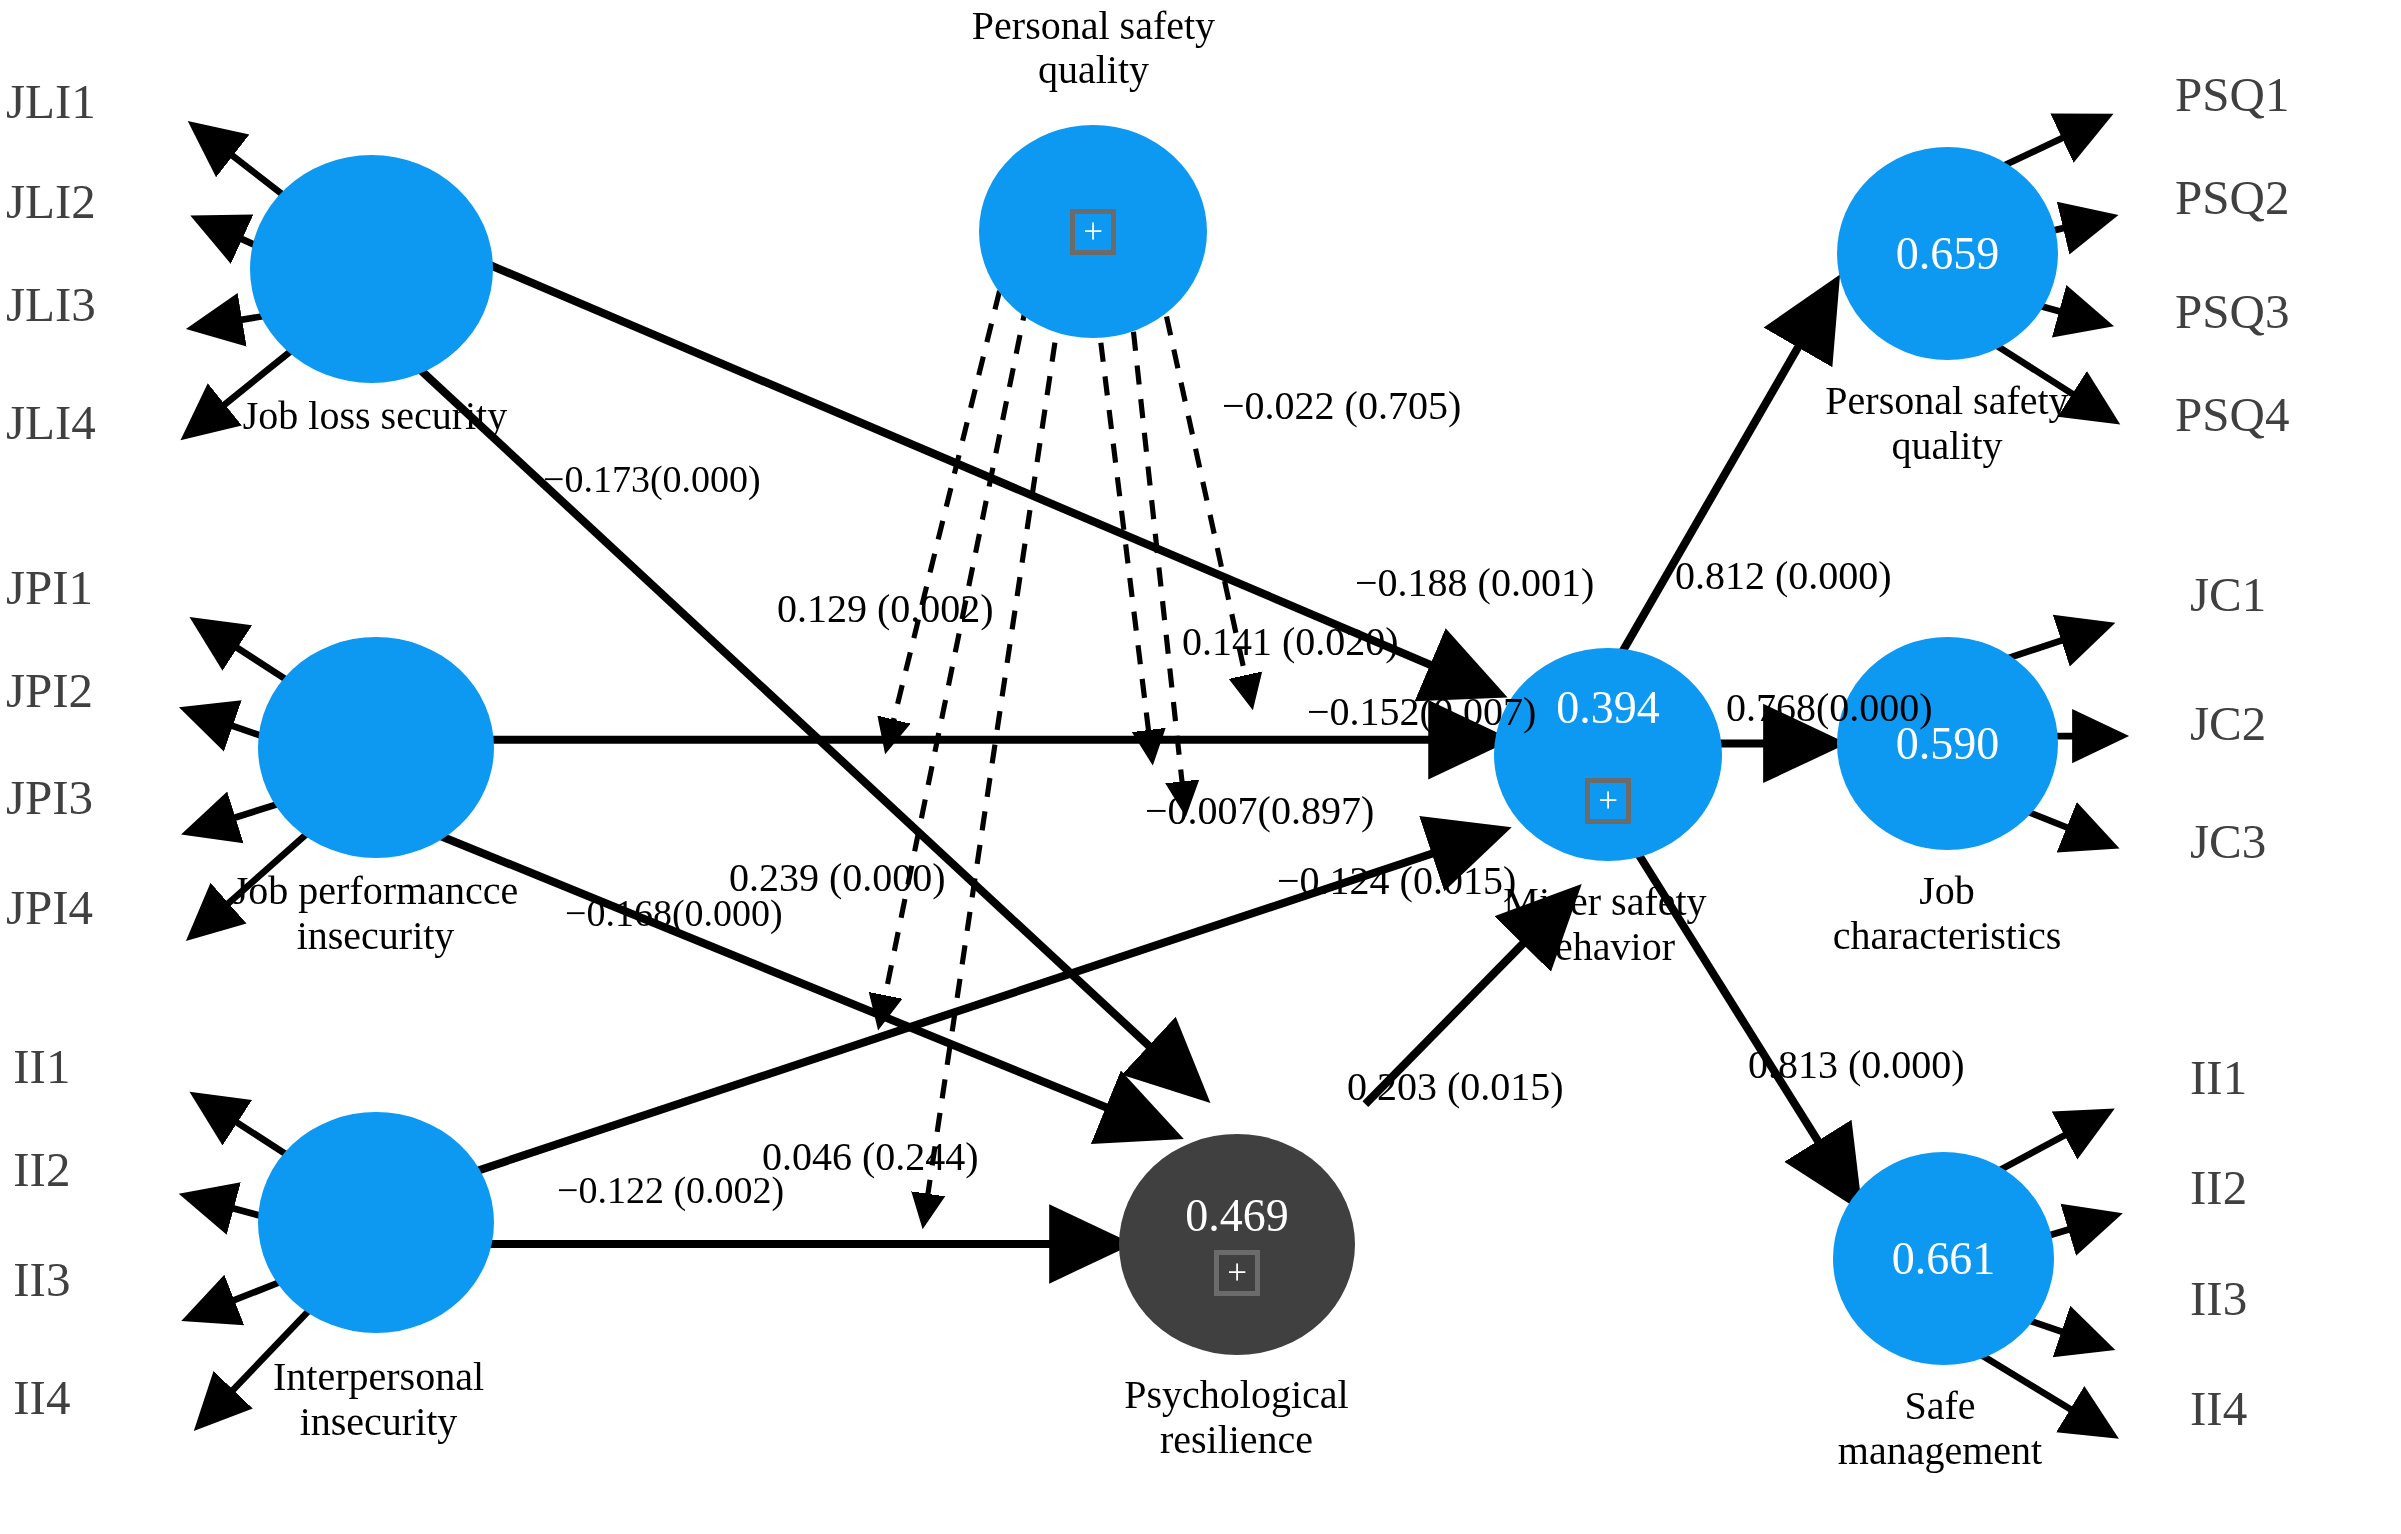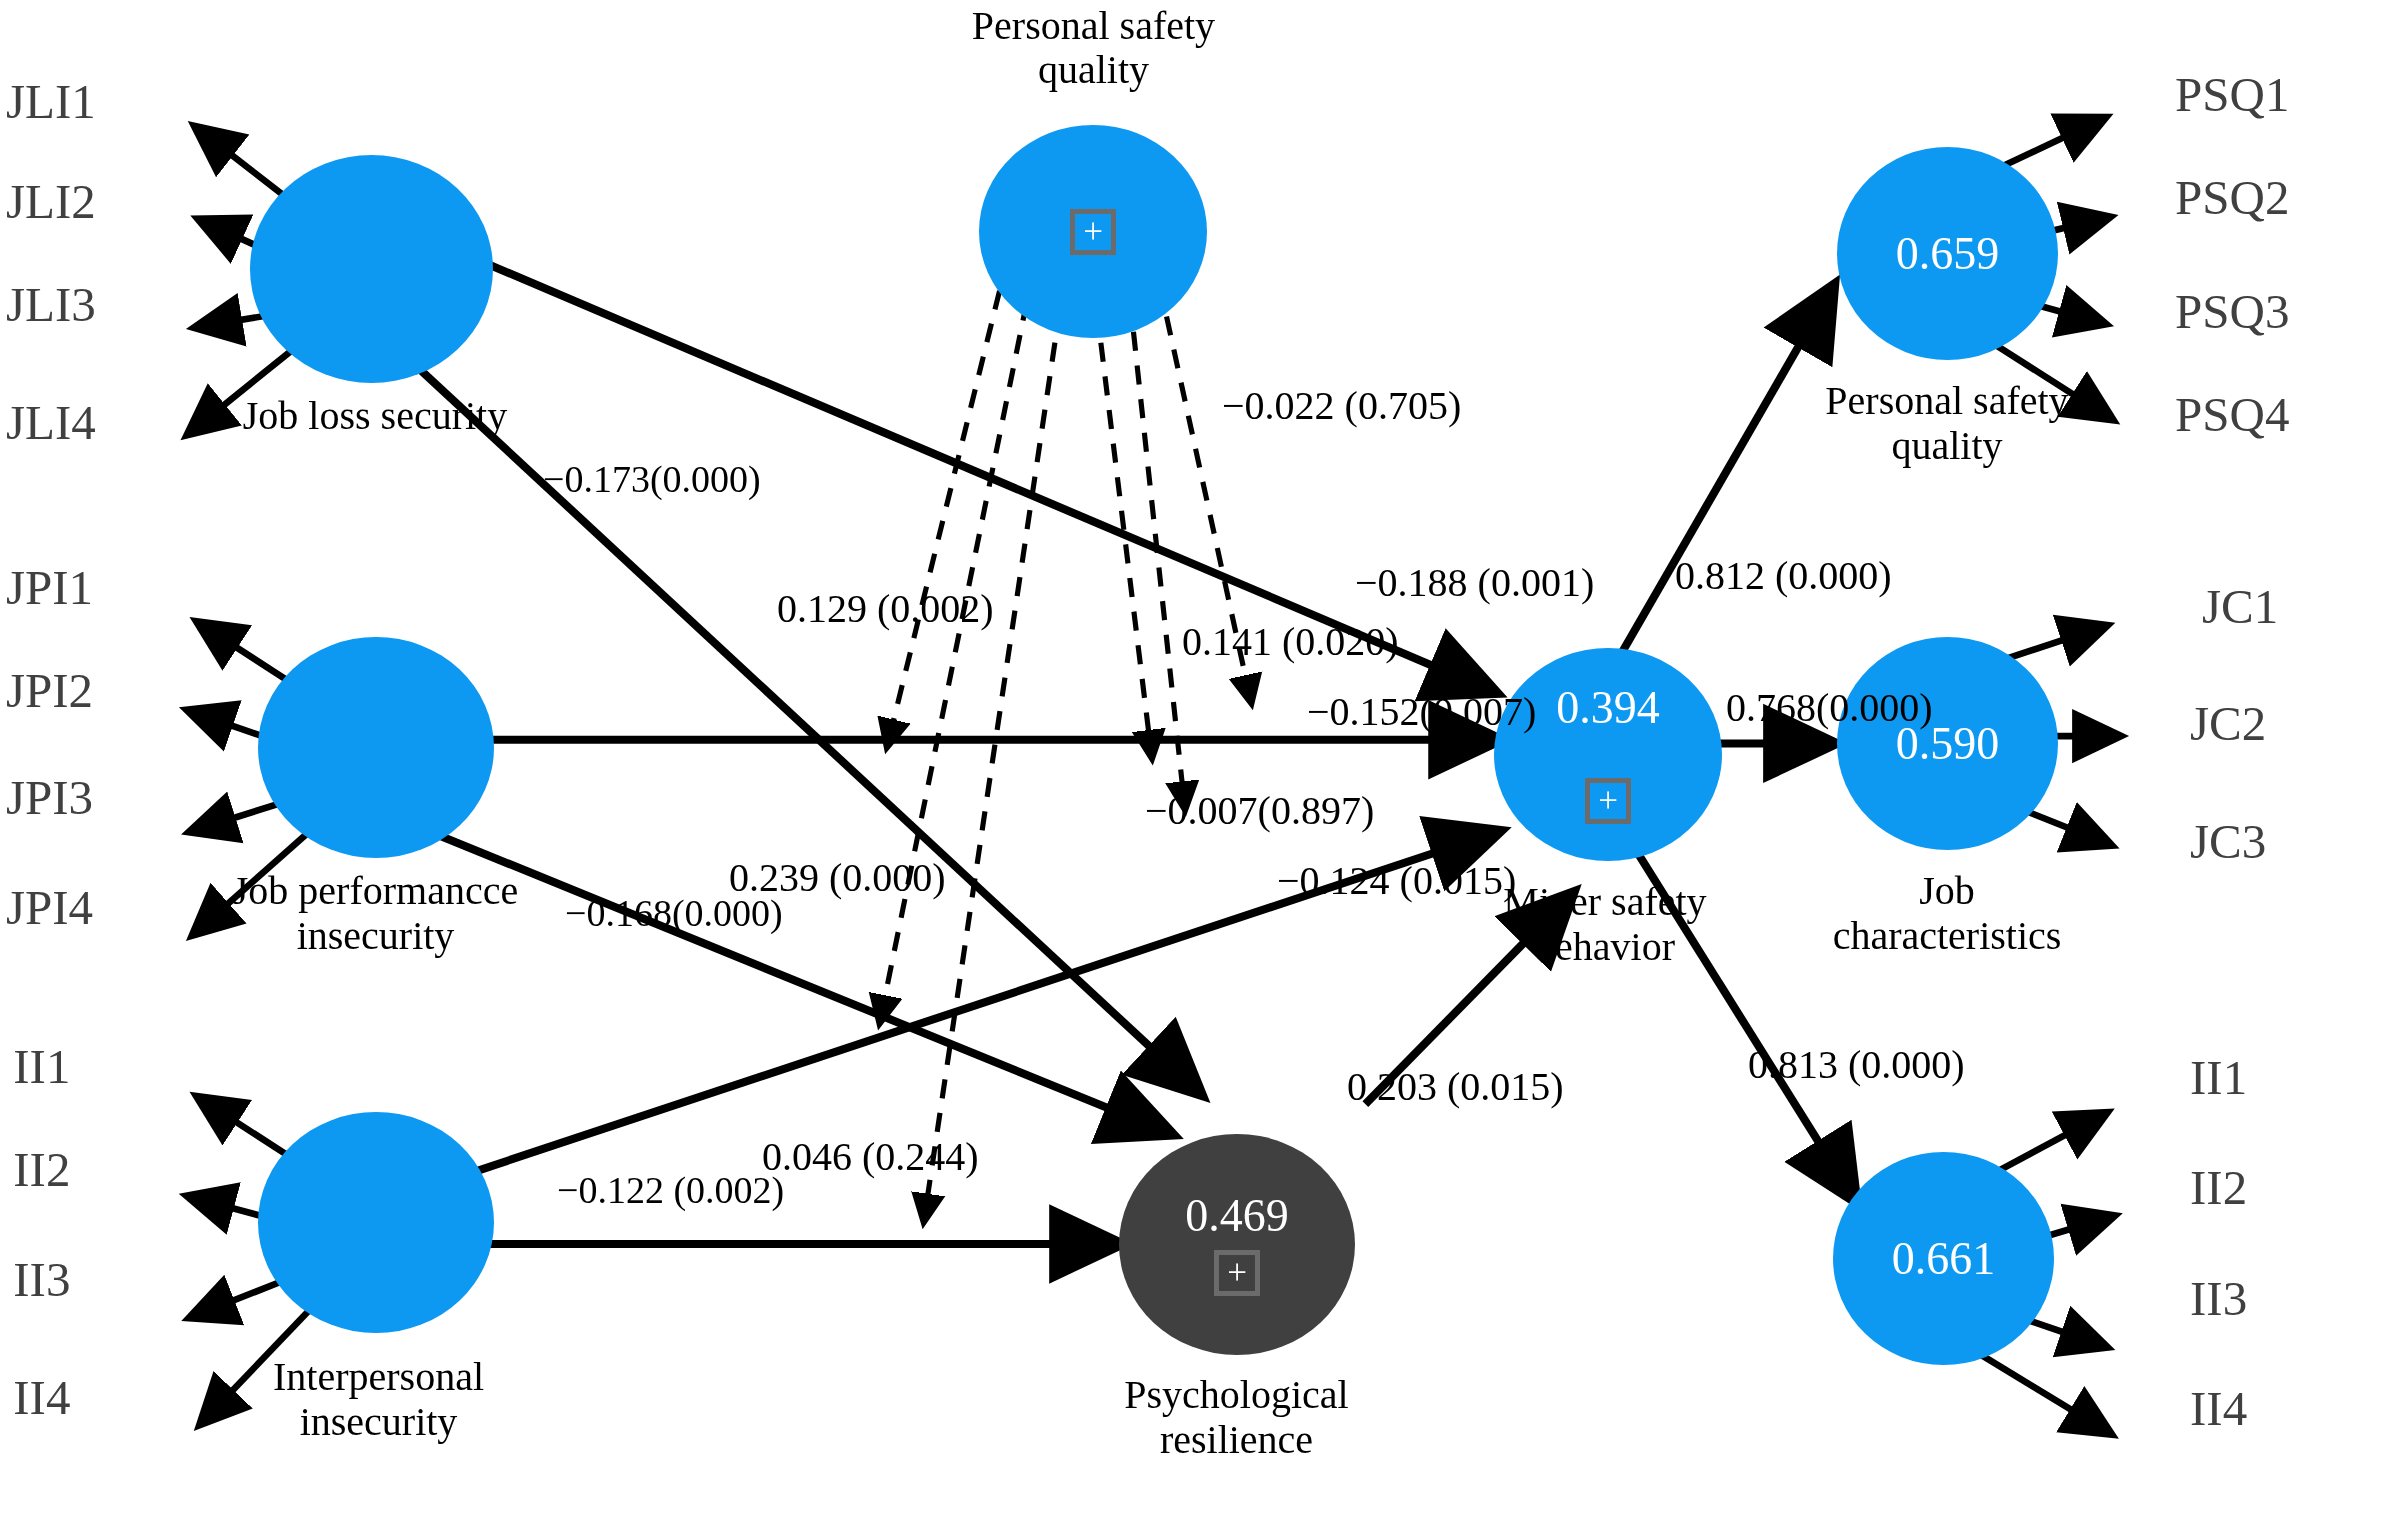--- a/index.html
+++ b/index.html
@@ -198,20 +198,22 @@
 
   <div class="node node-r2" style="left:1837px;top:637px;width:221px;height:213px;background:#0d99f2;">
     <span>0.590</span>
   </div>
   <div class="caption" style="left:1774px;top:869px;width:346px;">Job
 characteristics</div>
 
   <div class="node node-r2" style="left:1833px;top:1152px;width:221px;height:213px;background:#0d99f2;">
     <span>0.661</span>
   </div>
+  <div class="caption" style="left:1767px;top:1384px;width:346px;">Safe
+management</div>
 
   <div class="indicator" style="left:5.9px;top:77px;">JLI1</div>
   <div class="indicator" style="left:5.9px;top:177px;">JLI2</div>
   <div class="indicator" style="left:5.9px;top:280px;">JLI3</div>
   <div class="indicator" style="left:5.9px;top:398px;">JLI4</div>
 
   <div class="indicator" style="left:5.9px;top:563px;">JPI1</div>
   <div class="indicator" style="left:5.9px;top:666px;">JPI2</div>
   <div class="indicator" style="left:5.9px;top:773px;">JPI3</div>
   <div class="indicator" style="left:5.9px;top:883px;">JPI4</div>
@@ -219,21 +221,21 @@
   <div class="indicator" style="left:13.3px;top:1042px;">II1</div>
   <div class="indicator" style="left:13.3px;top:1145px;">II2</div>
   <div class="indicator" style="left:13.3px;top:1255px;">II3</div>
   <div class="indicator" style="left:13.3px;top:1373px;">II4</div>
 
   <div class="indicator" style="left:2175px;top:70px;">PSQ1</div>
   <div class="indicator" style="left:2175px;top:173px;">PSQ2</div>
   <div class="indicator" style="left:2175px;top:287px;">PSQ3</div>
   <div class="indicator" style="left:2175px;top:390px;">PSQ4</div>
 
-  <div class="indicator" style="left:2190px;top:582px;margin-left:12px;">JC1</div>
+  <div class="indicator" style="left:2190px;top:570px;">JC1</div>
   <div class="indicator" style="left:2190px;top:699px;">JC2</div>
   <div class="indicator" style="left:2190px;top:817px;">JC3</div>
 
   <div class="indicator" style="left:2190px;top:1053px;">II1</div>
   <div class="indicator" style="left:2190px;top:1163px;">II2</div>
   <div class="indicator" style="left:2190px;top:1274px;">II3</div>
   <div class="indicator" style="left:2190px;top:1384px;">II4</div>
 
   <div class="plabel big" style="left:523px;top:460px;">−0.173(0.000)</div>
 

